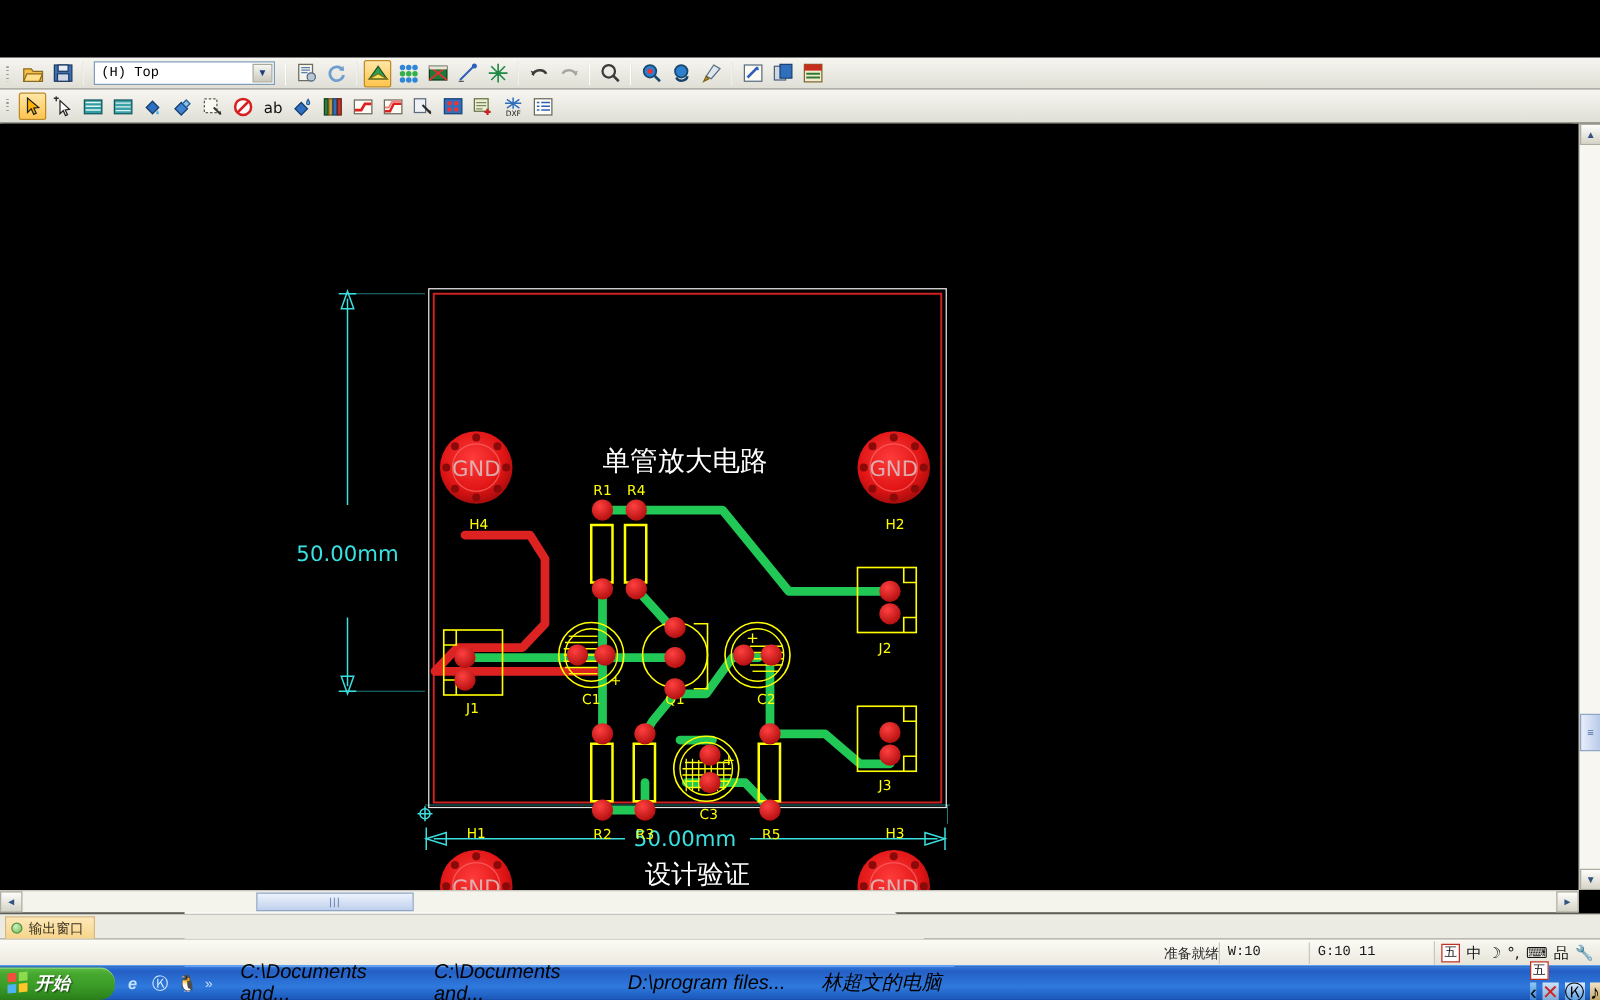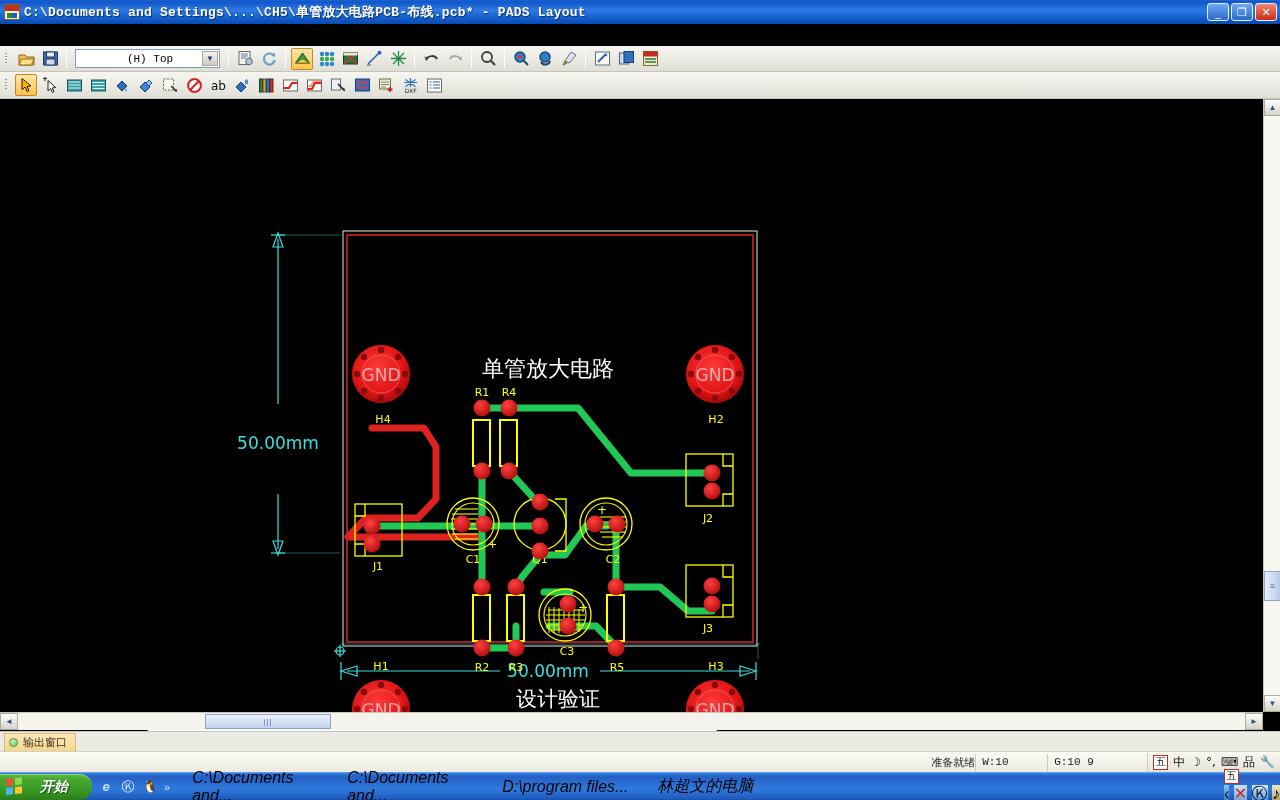--- a/index.html
+++ b/index.html
@@ -73,21 +73,21 @@
   .tbtn {
     width: 22px; height: 22px; margin: 0 1px; position: relative;
     display: flex; align-items: center; justify-content: center;
     border: 1px solid transparent; border-radius: 2px; flex: 0 0 auto;
   }
   .tbtn.active { border-color: #c08a20; background: linear-gradient(to bottom,#ffe6a8,#ffc44d); }
   .sep { width: 1px; height: 18px; background: #b5b3a8; margin: 0 4px; flex: 0 0 auto;
          border-right: 1px solid #fff; }
   .layer-combo {
     width: 145px; height: 19px; background: #fff; border: 1px solid #7f9db9;
-    display: flex; align-items: center; margin: 0 4px; flex: 0 0 auto; position: relative; justify-content: center;
+    display: flex; align-items: center; margin: 0 4px; flex: 0 0 auto; position: relative;
   }
   .layer-combo .lc-text {
     font-size: 11px; padding-left: 5px; color: #000; font-family: "Liberation Mono", monospace;
     white-space: nowrap;
   }
   .layer-combo .lc-arrow {
     position: absolute; right: 1px; top: 1px; width: 16px; height: 15px;
     background: linear-gradient(to bottom,#f6f6f2,#ccc9bd);
     border: 1px solid #aaa79b; display: flex; align-items: center; justify-content: center;
     font-size: 8px; color: #1c3f7a;
@@ -188,21 +188,21 @@
   
   .taskbar {
     position: absolute; left: 0; top: 772px; width: 1280px; height: 28px;
     background: linear-gradient(to bottom,#3b84e4 0%, #2b6fd4 6%, #245fc4 14%, #2f79dd 60%, #1d5bbd 95%, #174ea8 100%);
     border-top: 1px solid #5ea0ef;
     display: flex; align-items: center;
   }
   .start-btn {
     height: 26px; min-width: 92px; margin: 1px 0 1px 0;
     background: linear-gradient(to bottom,#5bbd43 0%, #46a82f 20%, #3c9c28 55%, #2f8a1e 85%, #2a7c1a 100%);
-    border-radius: 0 12px 12px 0; display: flex; align-items: center; gap: 17px;
+    border-radius: 0 12px 12px 0; display: flex; align-items: center; gap: 5px;
     padding: 0 14px 0 6px; flex: 0 0 auto;
     box-shadow: inset 0 1px 0 rgba(255,255,255,.35);
   }
   .start-logo {
     width: 17px; height: 17px; position: relative; transform: skewY(-6deg);
   }
   .start-logo i {
     position: absolute; width: 7px; height: 7px; display: block;
   }
   .start-logo i:nth-child(1){ left:0; top:0; background:#f34f3c; }
@@ -245,29 +245,20 @@
 
   /* ---------- Mouse cursor ---------- */
   .cursor { position: absolute; left: 868px; top: 711px; width: 13px; height: 20px; pointer-events:none; }
 </style>
 </head>
 <body>
 
 <div id="app">
 
   
-  <div class="titlebar">
-    <div class="tb-icon"></div>
-    <div class="tb-title">C:\Documents and Settings\...\CH5\单管放大电路PCB-布线.pcb* - PADS Layout</div>
-    <div class="tb-buttons">
-      <div class="tb-btn">_</div>
-      <div class="tb-btn">❐</div>
-      <div class="tb-btn close">✕</div>
-    </div>
-  </div>
 
   
 
   
   <div class="toolbar row1">
     <div class="grip"></div>
 
     <div class="tbtn">
       <svg class="ico" viewBox="0 0 17 17">
           <path d="M1 5h6l1.5 2H16v8H1z" fill="#f3c045" stroke="#8a6a1e"></path>
@@ -849,21 +840,21 @@
     <div class="outtab">
       <span class="dot"></span>
       <span>输出窗口</span>
     </div>
   </div>
 
   
   <div class="statusbar">
     <div class="status-msg">准备就绪</div>
     <div class="status-cell">W:10</div>
-    <div class="status-cell wide">G:10 9</div>
+    <div class="status-cell wide">G:10 11</div>
     <div class="ime-tray">
       <span class="ime-box">五</span>
       <span class="ime-glyph">中</span>
       <span class="ime-glyph">☽</span>
       <span class="ime-glyph">°,</span>
       <span class="ime-glyph">⌨</span>
       <span class="ime-glyph">品</span>
       <span class="ime-glyph">🔧</span>
     </div>
   </div>

